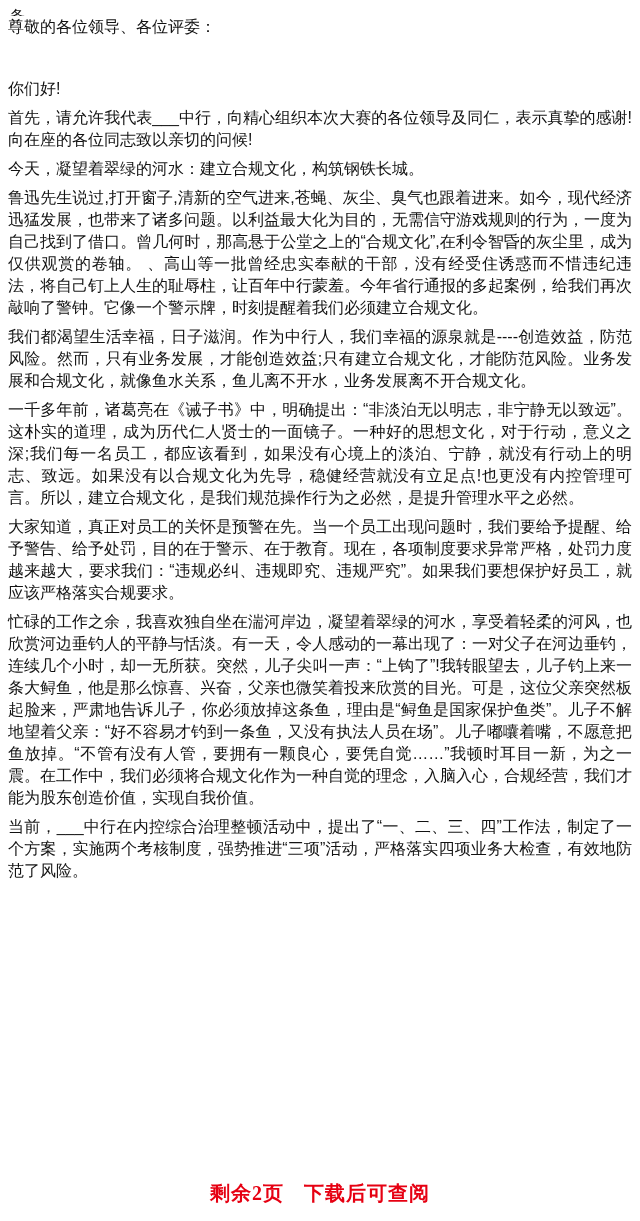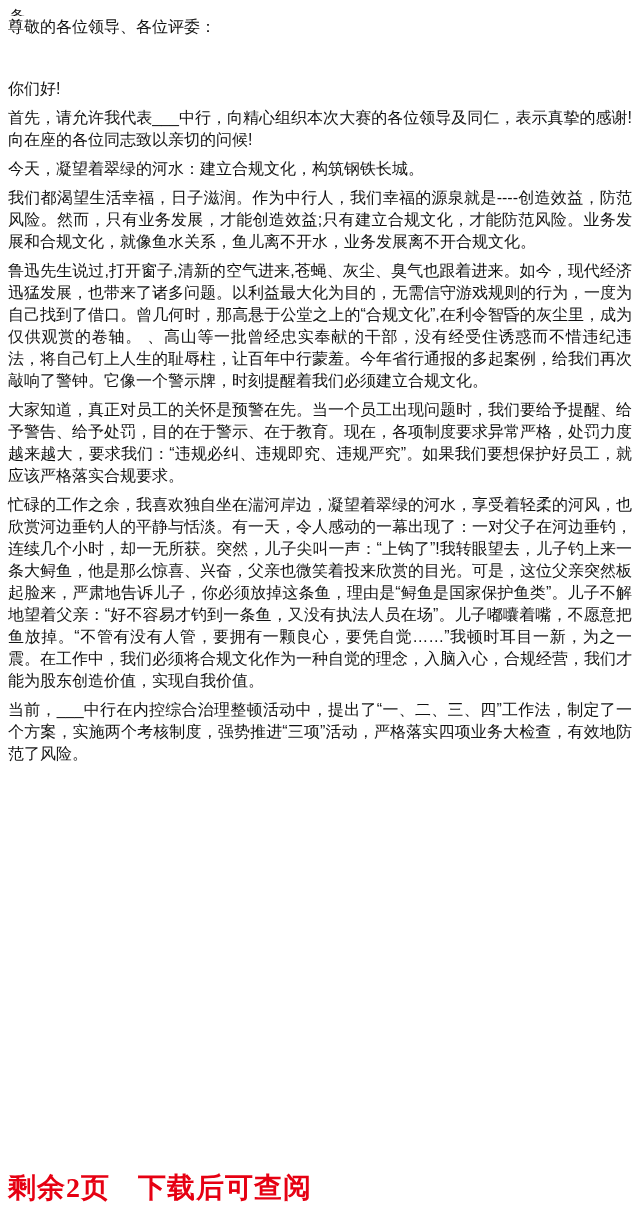--- a/index.html
+++ b/index.html
@@ -39,24 +39,25 @@
     line-height: 22px;
     text-align: justify;
     word-break: break-all;
   }
   p.salutation {
     margin-bottom: 40px;
     text-align: left;
   }
   .footer {
     position: absolute;
-    left: 8px;
+    left: 0;
     right: 0;
     bottom: 14px;
-    font-size: 28px;
+    text-align: center;
+    font-size: 20px;
     font-weight: 700;
     color: #e60012;
     font-family: "Liberation Serif", "DejaVu Serif", serif;
     letter-spacing: 1px;
   }
   .footer .left-part {
     margin-right: 1em;
   }
 </style>
 </head>
@@ -66,22 +67,23 @@
 
   <div class="clipped-top">
     <span>务</span>
   </div>
 
   <div>
     <p class="doc-par salutation">尊敬的各位领导、各位评委：</p>
     <p class="doc-par">你们好!</p>
     <p class="doc-par">首先，请允许我代表___中行，向精心组织本次大赛的各位领导及同仁，表示真挚的感谢!向在座的各位同志致以亲切的问候!</p>
     <p class="doc-par">今天，凝望着翠绿的河水：建立合规文化，构筑钢铁长城。</p>
+    <p class="doc-par">鲁迅先生说过,打开窗子,清新的空气进来,苍蝇、灰尘、臭气也跟着进来。如今，现代经济迅猛发展，也带来了诸多问题。以利益最大化为目的，无需信守游戏规则的行为，一度为自己找到了借口。曾几何时，那高悬于公堂之上的“合规文化”,在利令智昏的灰尘里，成为仅供观赏的卷轴。 、高山等一批曾经忠实奉献的干部，没有经受住诱惑而不惜违纪违法，将自己钉上人生的耻辱柱，让百年中行蒙羞。今年省行通报的多起案例，给我们再次敲响了警钟。它像一个警示牌，时刻提醒着我们必须建立合规文化。</p>
     <p class="doc-par">我们都渴望生活幸福，日子滋润。作为中行人，我们幸福的源泉就是----创造效益，防范风险。然而，只有业务发展，才能创造效益;只有建立合规文化，才能防范风险。业务发展和合规文化，就像鱼水关系，鱼儿离不开水，业务发展离不开合规文化。</p>
-    <p class="doc-par">鲁迅先生说过,打开窗子,清新的空气进来,苍蝇、灰尘、臭气也跟着进来。如今，现代经济迅猛发展，也带来了诸多问题。以利益最大化为目的，无需信守游戏规则的行为，一度为自己找到了借口。曾几何时，那高悬于公堂之上的“合规文化”,在利令智昏的灰尘里，成为仅供观赏的卷轴。 、高山等一批曾经忠实奉献的干部，没有经受住诱惑而不惜违纪违法，将自己钉上人生的耻辱柱，让百年中行蒙羞。今年省行通报的多起案例，给我们再次敲响了警钟。它像一个警示牌，时刻提醒着我们必须建立合规文化。</p>
+    <p class="doc-par">一千多年前，诸葛亮在《诫子书》中，明确提出：“非淡泊无以明志，非宁静无以致远”。这朴实的道理，成为历代仁人贤士的一面镜子。一种好的思想文化，对于行动，意义之深;我们每一名员工，都应该看到，如果没有心境上的淡泊、宁静，就没有行动上的明志、致远。如果没有以合规文化为先导，稳健经营就没有立足点!也更没有内控管理可言。所以，建立合规文化，是我们规范操作行为之必然，是提升管理水平之必然。</p>
     <p class="doc-par">大家知道，真正对员工的关怀是预警在先。当一个员工出现问题时，我们要给予提醒、给予警告、给予处罚，目的在于警示、在于教育。现在，各项制度要求异常严格，处罚力度越来越大，要求我们：“违规必纠、违规即究、违规严究”。如果我们要想保护好员工，就应该严格落实合规要求。</p>
     <p class="doc-par">忙碌的工作之余，我喜欢独自坐在湍河岸边，凝望着翠绿的河水，享受着轻柔的河风，也欣赏河边垂钓人的平静与恬淡。有一天，令人感动的一幕出现了：一对父子在河边垂钓，连续几个小时，却一无所获。突然，儿子尖叫一声：“上钩了”!我转眼望去，儿子钓上来一条大鲟鱼，他是那么惊喜、兴奋，父亲也微笑着投来欣赏的目光。可是，这位父亲突然板起脸来，严肃地告诉儿子，你必须放掉这条鱼，理由是“鲟鱼是国家保护鱼类”。儿子不解地望着父亲：“好不容易才钓到一条鱼，又没有执法人员在场”。儿子嘟囔着嘴，不愿意把鱼放掉。“不管有没有人管，要拥有一颗良心，要凭自觉……”我顿时耳目一新，为之一震。在工作中，我们必须将合规文化作为一种自觉的理念，入脑入心，合规经营，我们才能为股东创造价值，实现自我价值。</p>
     <p class="doc-par">当前，___中行在内控综合治理整顿活动中，提出了“一、二、三、四”工作法，制定了一个方案，实施两个考核制度，强势推进“三项”活动，严格落实四项业务大检查，有效地防范了风险。</p>
   </div>
 
   <div class="footer">
     <span class="left-part">剩余2页</span><span>下载后可查阅</span>
   </div>
 
 </div>

